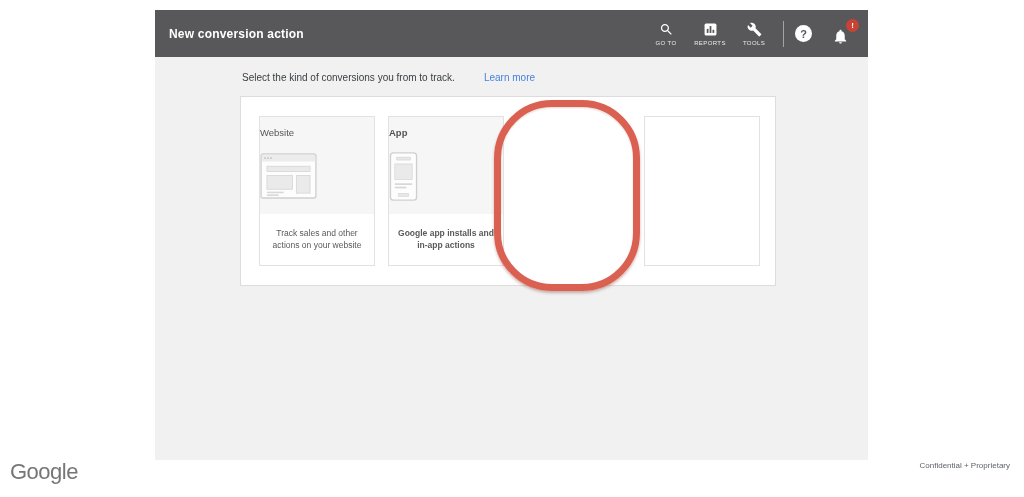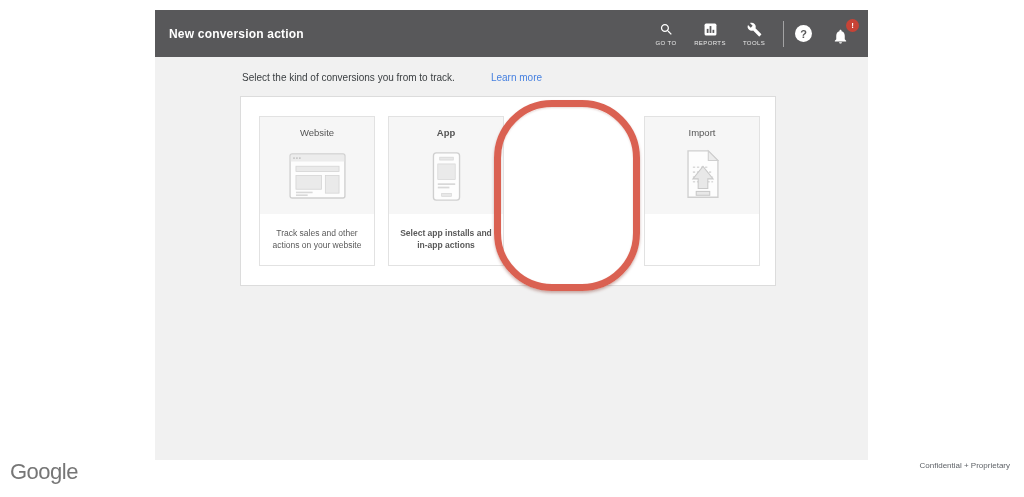--- a/index.html
+++ b/index.html
@@ -25,29 +25,29 @@
               margin-right:20px; cursor:pointer; }
   .bell-btn { position:relative; width:22px; height:22px; cursor:pointer; }
   .bell-btn svg { width:17px; height:17px; position:absolute; left:0; bottom:0; }
   .badge { position:absolute; right:-5px; top:-4px; width:13px; height:13px; border-radius:50%;
            background:#c74336; color:#ffffff; font-size:8px; font-weight:bold;
            display:flex; align-items:center; justify-content:center; }
 
   
   .content { position:relative; height:403px; background:#f1f1f1; }
   .intro { position:absolute; left:87px; top:15px; font-size:10px; color:#3c4043; }
-  .intro a { color:#4680e0; text-decoration:none; margin-left:12px; cursor:pointer;padding-left:24px; }
+  .intro a { color:#4680e0; text-decoration:none; margin-left:5px; cursor:pointer;padding-left:24px; }
 
   .panel { position:absolute; left:85px; top:39px; width:536px; height:190px;
            background:#ffffff; border:1px solid #dcdcdc; }
 
   .card { position:absolute; top:19px; width:116px; height:150px; background:#ffffff;
           border:1px solid #e2e2e2; cursor:pointer; }
   .card-1 { left:18px; } .card-2 { left:147px;font-weight:bold; } .card-3 { left:275px; } .card-4 { left:403px; }
-  .card-top { height:97px; background:#f6f6f6; display:flex; flex-direction:column; align-items:center; }
+  .card-top { height:97px; background:#f6f6f6; display:flex; flex-direction:column; align-items:flex-start; }
   .card-title { margin-top:10px; font-size:9.5px; color:#555; }
   .icon-wrap { flex:1; display:flex; align-items:center; justify-content:center; }
   .card-desc { height:51px; display:flex; align-items:center; justify-content:center;
                text-align:center; font-size:8.5px; line-height:1.35; color:#5a5a5a; padding:0 7px; }
 
   
   .annotation { position:absolute; left:339px; top:43px; width:146px; height:191px;
                 border:7px solid #da6152; border-radius:58px;
                 box-shadow:0 2px 3px rgba(120,40,30,.35), inset 0 1px 2px rgba(120,40,30,.18);
                 pointer-events:none; }
@@ -145,44 +145,25 @@
               <svg width="29" height="51" viewBox="0 0 30 52">
                 <rect x="1.5" y="1.5" width="27" height="49" rx="3" fill="#fdfdfd" stroke="#cfcfcf" stroke-width="1.4"></rect>
                 <rect x="8" y="6" width="14" height="3" fill="#e8e8e8" stroke="#d4d4d4" stroke-width=".7"></rect>
                 <rect x="6" y="13" width="18" height="16" fill="#eaeaea" stroke="#d4d4d4" stroke-width=".7"></rect>
                 <rect x="6" y="33" width="18" height="1.8" fill="#d8d8d8"></rect>
                 <rect x="6" y="36.5" width="12" height="1.8" fill="#d8d8d8"></rect>
                 <rect x="10" y="43.5" width="10" height="3" fill="#e8e8e8" stroke="#d4d4d4" stroke-width=".7"></rect>
               </svg>
             </div>
           </div>
-          <div class="card-desc">Select app installs and in-app actions</div>
+          <div class="card-desc">Google app installs and in-app actions</div>
         </div>
 
 
         <div class="card card-4">
-          <div class="card-top">
-            <div class="card-title">Import</div>
-            <div class="icon-wrap">
-              <svg width="43" height="54" viewBox="0 0 44 56">
-                <path d="M7 2 H28 L38 12 V50 H7 Z" fill="#fdfdfd" stroke="#cfcfcf" stroke-width="1.4"></path>
-                <path d="M28 2 V12 H38 Z" fill="#ececec" stroke="#cfcfcf" stroke-width="1.1"></path>
-                <g stroke="#dadada" stroke-width="1.6" stroke-dasharray="2.4 1.8">
-                  <line x1="12" y1="19" x2="27" y2="19"></line>
-                  <line x1="12" y1="24" x2="31" y2="24"></line>
-                  <line x1="12" y1="29" x2="21" y2="29"></line>
-                    <line x1="28" y1="29" x2="33" y2="29"></line>
-                  <line x1="12" y1="34" x2="19" y2="34"></line>
-                    <line x1="27" y1="34" x2="33" y2="34"></line>
-                </g>
-                <path d="M22.5 18 L33 31 H27.5 V41 H17.5 V31 H12 Z" fill="#e8e8e8" stroke="#c9c9c9" stroke-width="1.1"></path>
-                <rect x="15.5" y="44" width="14" height="4" fill="#e8e8e8" stroke="#c9c9c9" stroke-width="1.1"></rect>
-              </svg>
-            </div>
-          </div>
         </div>
 
       </div>
 
       <div class="annotation"></div>
 
     </div>
   </div>
 
   <div class="logo">Google</div>

